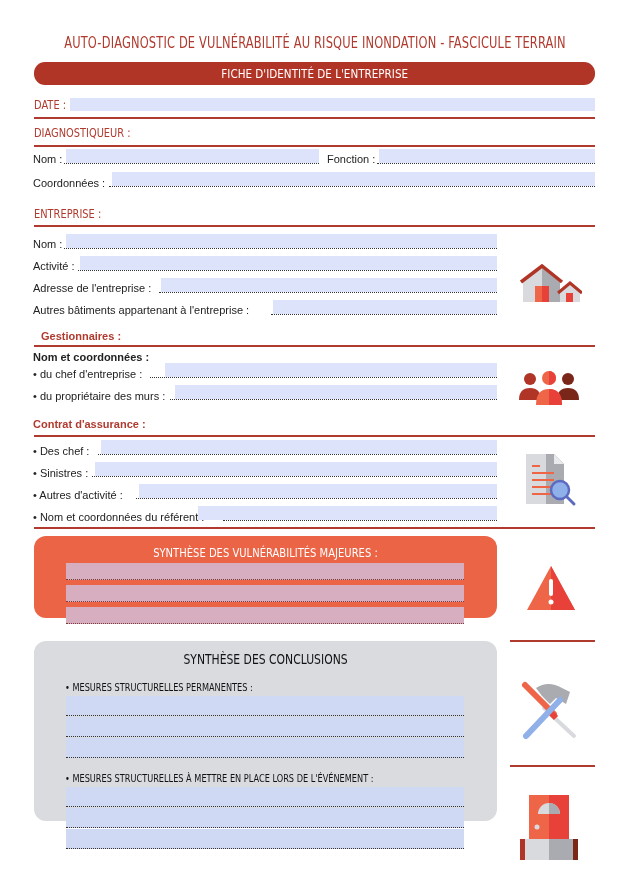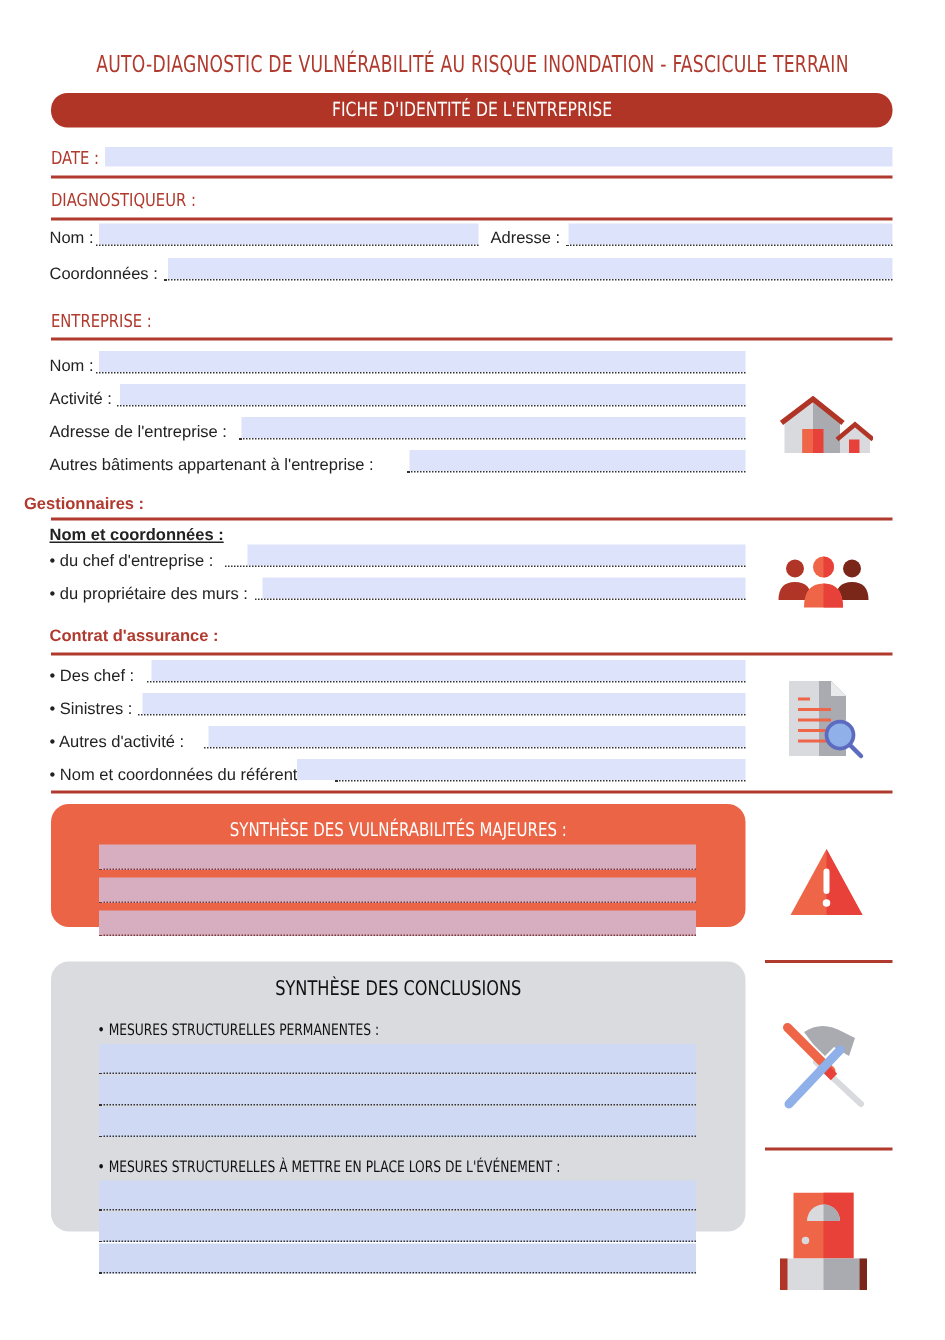--- a/index.html
+++ b/index.html
@@ -23,21 +23,21 @@
   }
   .sec-title {
     font-family: "DejaVu Sans", sans-serif; font-size: 12px; color: #b03a2e;
     transform: scaleX(0.82); transform-origin: left center; white-space: nowrap;
   }
   .rule { height: 2px; background: #b03a2e; }
   .lbl { font-size: 11px; color: #222; white-space: nowrap; line-height: 14px; }
   .field { background: #dde3fb; }
   .dots { border-bottom: 1px dotted #333; height: 1px; }
   .sub { font-size: 11px; font-weight: bold; color: #b03a2e; white-space: nowrap; }
-  .bold { font-weight: bold; text-decoration: underline; }
+  .bold { font-weight: bold; }
   .box-orange {
     left: 34px; top: 536px; width: 463px; height: 82px; background: #eb6446; border-radius: 12px;
   }
   .box-grey {
     left: 34px; top: 641px; width: 463px; height: 180px; background: #d9dbdf; border-radius: 12px;
   }
   .box-title {
     font-family: "DejaVu Sans", sans-serif; font-size: 12.5px; white-space: nowrap;
     transform: scaleX(0.8); transform-origin: center; text-align: center; left: 0; width: 100%;
   }
@@ -62,21 +62,21 @@
 <div class="abs field" style="left:70px; top:98px; width:525px; height:13px;"></div>
 <div class="abs rule" style="left:34px; top:117px; width:561px;"></div>
 
 <div class="abs sec-title" style="left:34px; top:126px;">DIAGNOSTIQUEUR :</div>
 <div class="abs rule" style="left:34px; top:145px; width:561px;"></div>
 
 <div class="abs lbl" style="left:33px; top:152px;">Nom :</div>
 <div class="abs field" style="left:66px; top:149px; width:253px; height:14px;"></div>
 <div class="abs dots" style="left:64px; top:163px; width:255px;"></div>
 
-<div class="abs lbl" style="left:327px; top:152px;">Adresse :</div>
+<div class="abs lbl" style="left:327px; top:152px;">Fonction :</div>
 <div class="abs field" style="left:379px; top:149px; width:216px; height:14px;"></div>
 <div class="abs dots" style="left:377px; top:163px; width:218px;"></div>
 
 <div class="abs lbl" style="left:33px; top:176px;">Coordonnées :</div>
 <div class="abs field" style="left:112px; top:172px; width:483px; height:14px;"></div>
 <div class="abs dots" style="left:109px; top:186px; width:486px;"></div>
 
 <div class="abs sec-title" style="left:34px; top:207px;">ENTREPRISE :</div>
 <div class="abs rule" style="left:34px; top:225px; width:561px;"></div>
 
@@ -102,21 +102,21 @@
     <polygon points="22,2 40,16 40,38 22,38" fill="#a9abb0"></polygon>
     <polyline points="1,18 22,2 42,18" fill="none" stroke="#b03526" stroke-width="3.5"></polyline>
     <rect x="15" y="22" width="14" height="16" fill="#e8413a"></rect>
     <rect x="15" y="22" width="7" height="16" fill="#ee6548"></rect>
     <polygon points="40,27 50,19 60,27 60,38 40,38" fill="#d8dade"></polygon>
     <polyline points="38,29 50,19 62,29" fill="none" stroke="#b03526" stroke-width="3"></polyline>
     <rect x="46" y="29" width="7" height="9" fill="#e8413a"></rect>
   </svg>
 </div>
 
-<div class="abs sub" style="left:16px; top:330px;">Gestionnaires :</div>
+<div class="abs sub" style="left:41px; top:330px;">Gestionnaires :</div>
 <div class="abs rule" style="left:34px; top:345px; width:561px;"></div>
 
 <div class="abs lbl bold" style="left:33px; top:350px;">Nom et coordonnées :</div>
 
 <div class="abs lbl" style="left:33px; top:367px;">• du chef d'entreprise :</div>
 <div class="abs field" style="left:165px; top:363px; width:332px; height:14px;"></div>
 <div class="abs dots" style="left:150px; top:377px; width:347px;"></div>
 
 <div class="abs lbl" style="left:33px; top:389px;">• du propriétaire des murs :</div>
 <div class="abs field" style="left:175px; top:385px; width:322px; height:14px;"></div>

